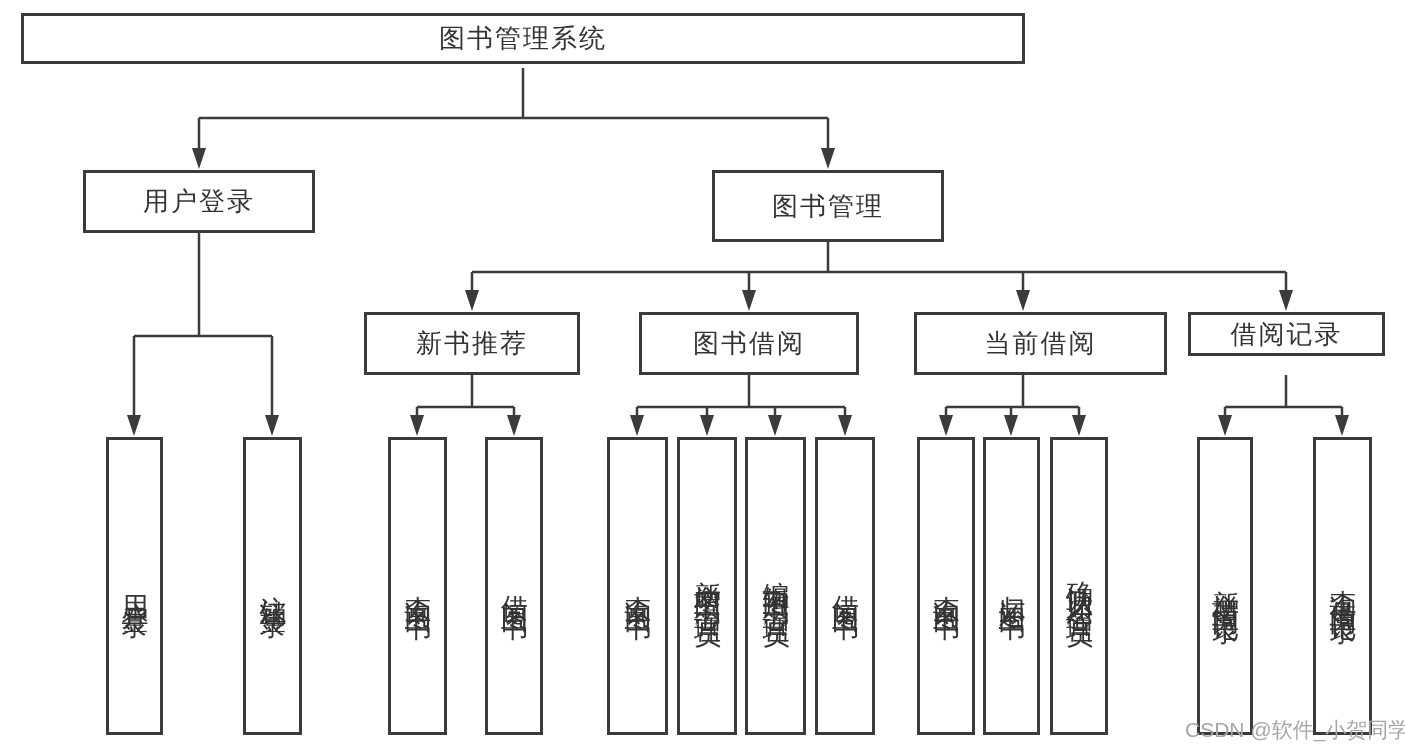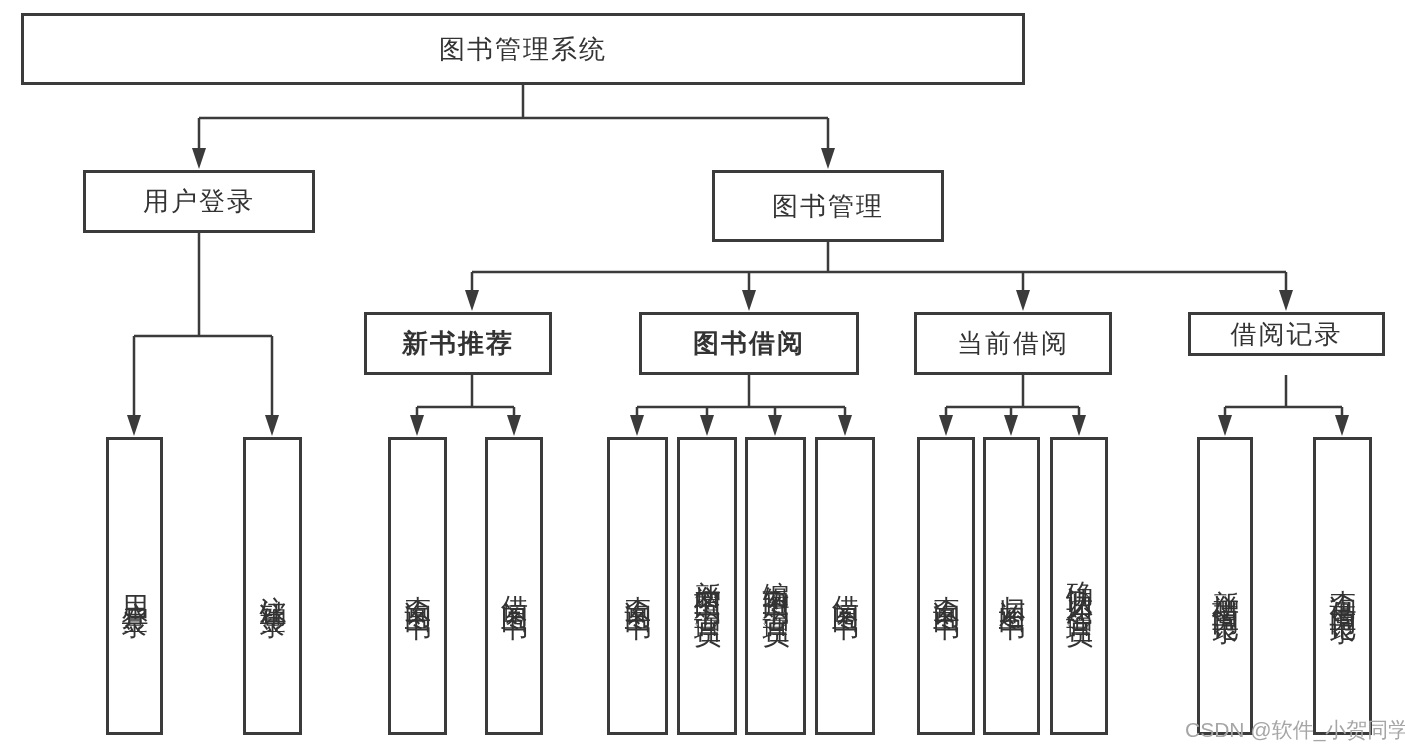--- a/index.html
+++ b/index.html
@@ -20,26 +20,26 @@
   }
   .hbox{font-size:26px;letter-spacing:2px;white-space:nowrap;}
   .vbox .vtext{
     writing-mode:vertical-rl;
     text-orientation:mixed;
     font-size:27px;
     letter-spacing:6px;
     line-height:1;
   }
   
-  .n-root       {left:21px;  top:13px;  width:1004px; height:72px;}
+  .n-root       {left:21px;  top:13px;  width:1004px; height:51px;}
   .n-user-login {left:83px;  top:170px; width:232px;  height:63px;}
   .n-book-mgmt  {left:712px; top:170px; width:232px;  height:72px;}
-  .n-new-rec    {left:364px; top:312px; width:188px;  height:63px;font-weight:bold;}
-  .n-borrow     {left:639px; top:312px; width:220px;  height:63px;font-weight:bold;}
-  .n-current    {left:914px; top:312px; width:198px;  height:63px;}
+  .n-new-rec    {left:364px; top:312px; width:216px;  height:63px;}
+  .n-borrow     {left:639px; top:312px; width:220px;  height:63px;}
+  .n-current    {left:914px; top:312px; width:253px;  height:63px;}
   .n-records    {left:1188px;top:312px; width:197px;  height:44px;}
   .l4{top:437px;height:298px;}
   .n-a1{left:106px; width:57px;}
   .n-a2{left:243px; width:59px;}
   .n-b1{left:388px; width:59px;}
   .n-b2{left:485px; width:58px;}
   .n-c1{left:607px; width:61px;}
   .n-c2{left:677px; width:60px;}
   .n-c3{left:745px; width:61px;}
   .n-c4{left:815px; width:60px;}

